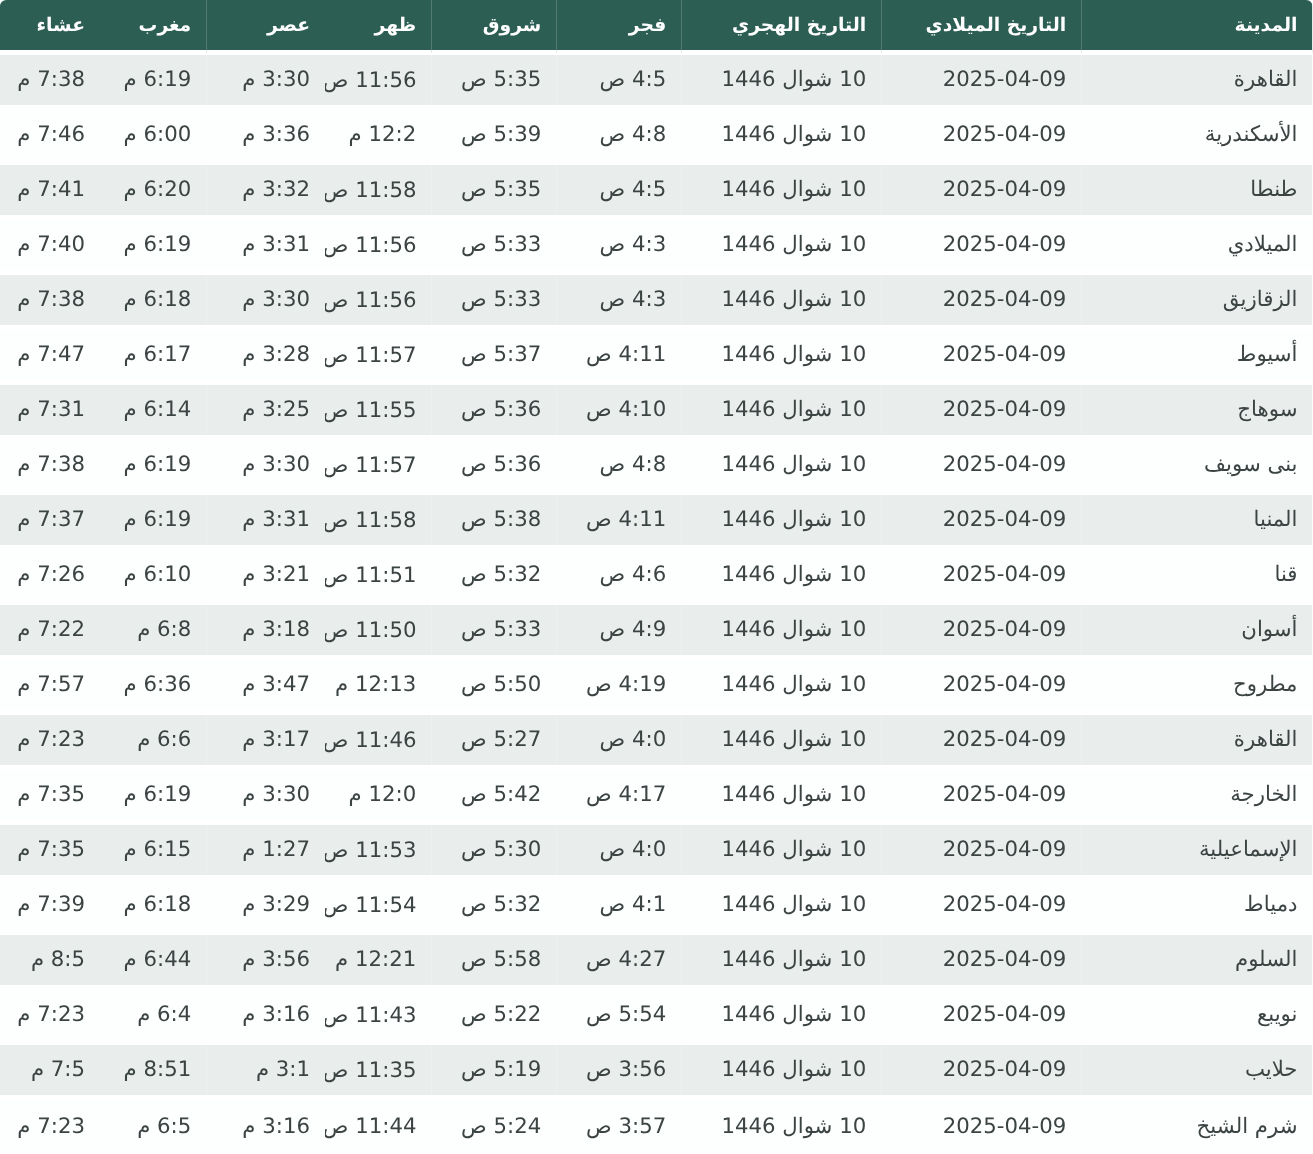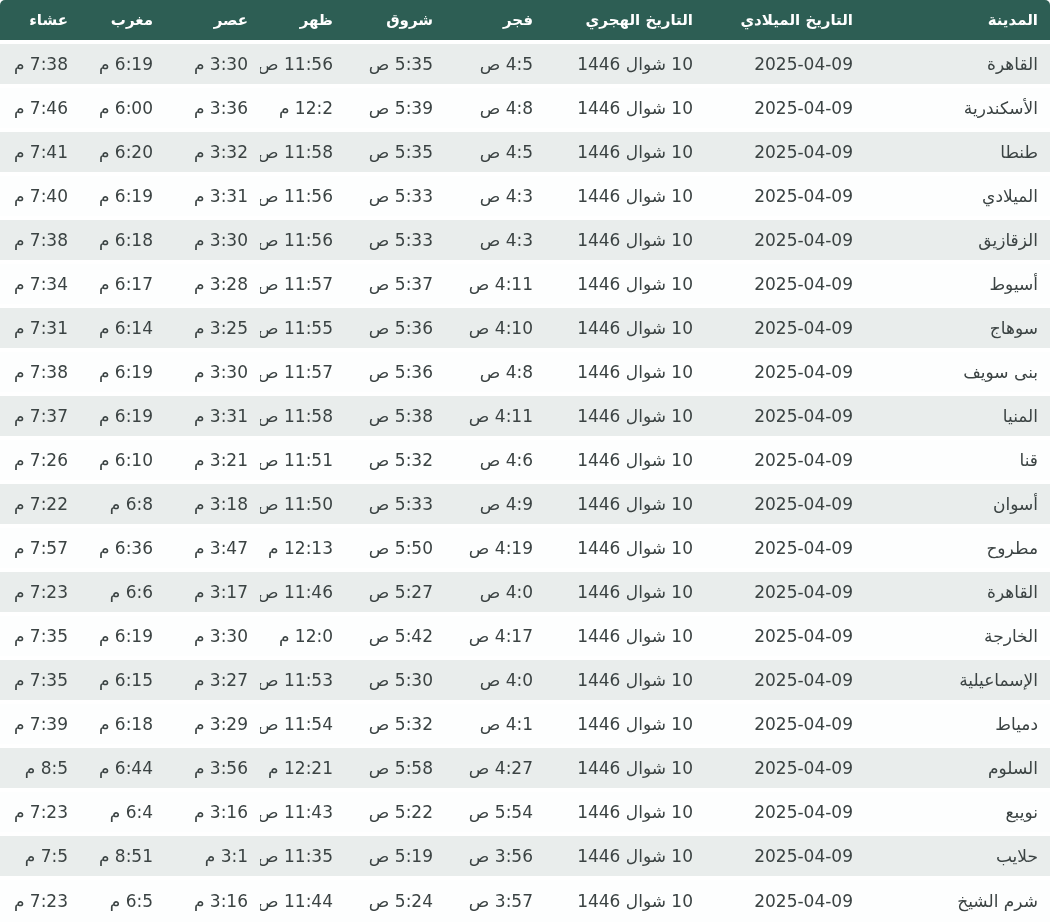--- a/index.html
+++ b/index.html
@@ -146,21 +146,21 @@
         </tr>
         <tr>
           <td>أسيوط</td>
           <td>2025-04-09</td>
           <td>10 شوال 1446</td>
           <td>4:11 ص</td>
           <td>5:37 ص</td>
           <td>11:57 ص</td>
           <td>3:28 م</td>
           <td>6:17 م</td>
-          <td>7:34 م</td>
+          <td>7:47 م</td>
         </tr>
         <tr>
           <td>سوهاج</td>
           <td>2025-04-09</td>
           <td>10 شوال 1446</td>
           <td>4:10 ص</td>
           <td>5:36 ص</td>
           <td>11:55 ص</td>
           <td>3:25 م</td>
           <td>6:14 م</td>
@@ -243,21 +243,21 @@
           <td>6:19 م</td>
           <td>7:35 م</td>
         </tr>
         <tr>
           <td>الإسماعيلية</td>
           <td>2025-04-09</td>
           <td>10 شوال 1446</td>
           <td>4:0 ص</td>
           <td>5:30 ص</td>
           <td>11:53 ص</td>
-          <td>3:27 م</td>
+          <td>1:27 م</td>
           <td>6:15 م</td>
           <td>7:35 م</td>
         </tr>
         <tr>
           <td>دمياط</td>
           <td>2025-04-09</td>
           <td>10 شوال 1446</td>
           <td>4:1 ص</td>
           <td>5:32 ص</td>
           <td>11:54 ص</td>

